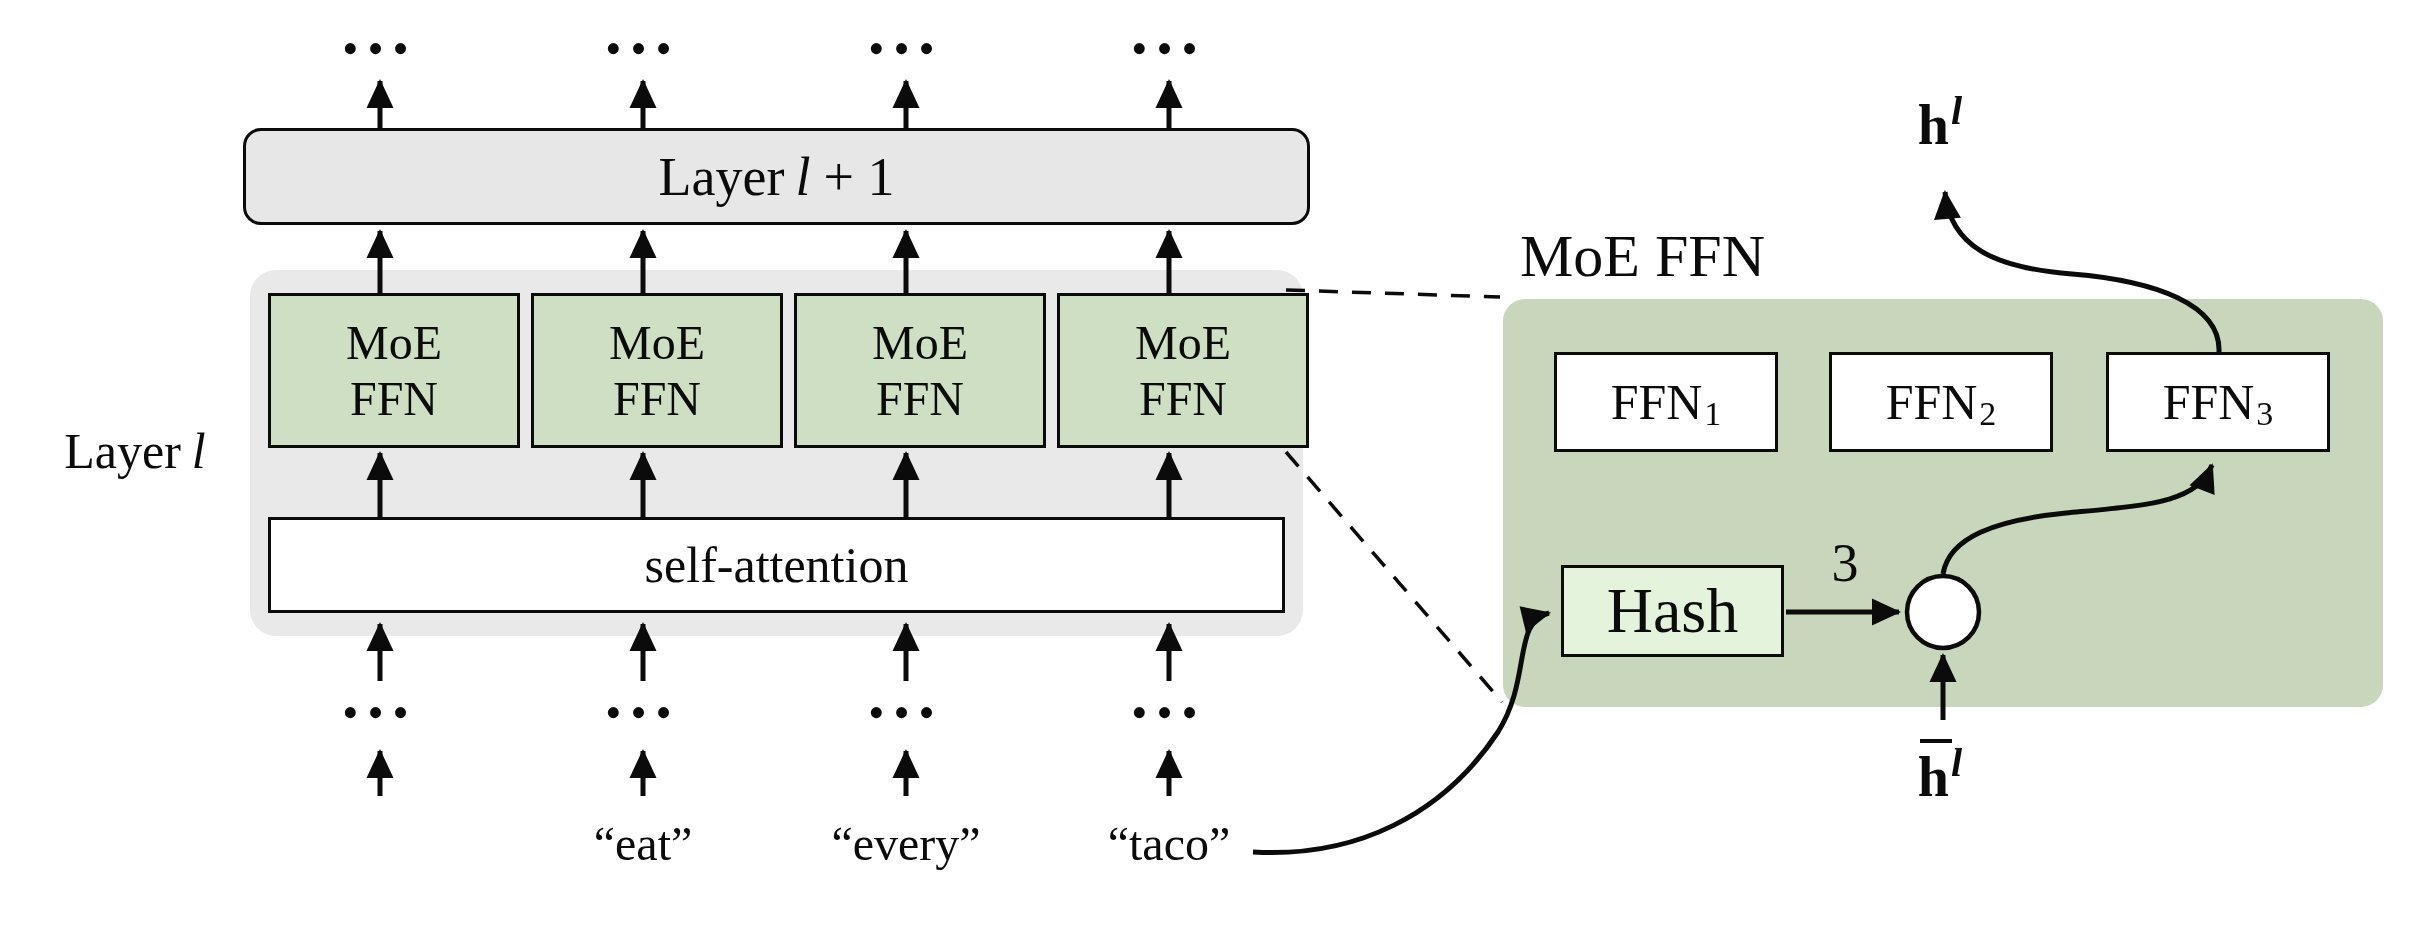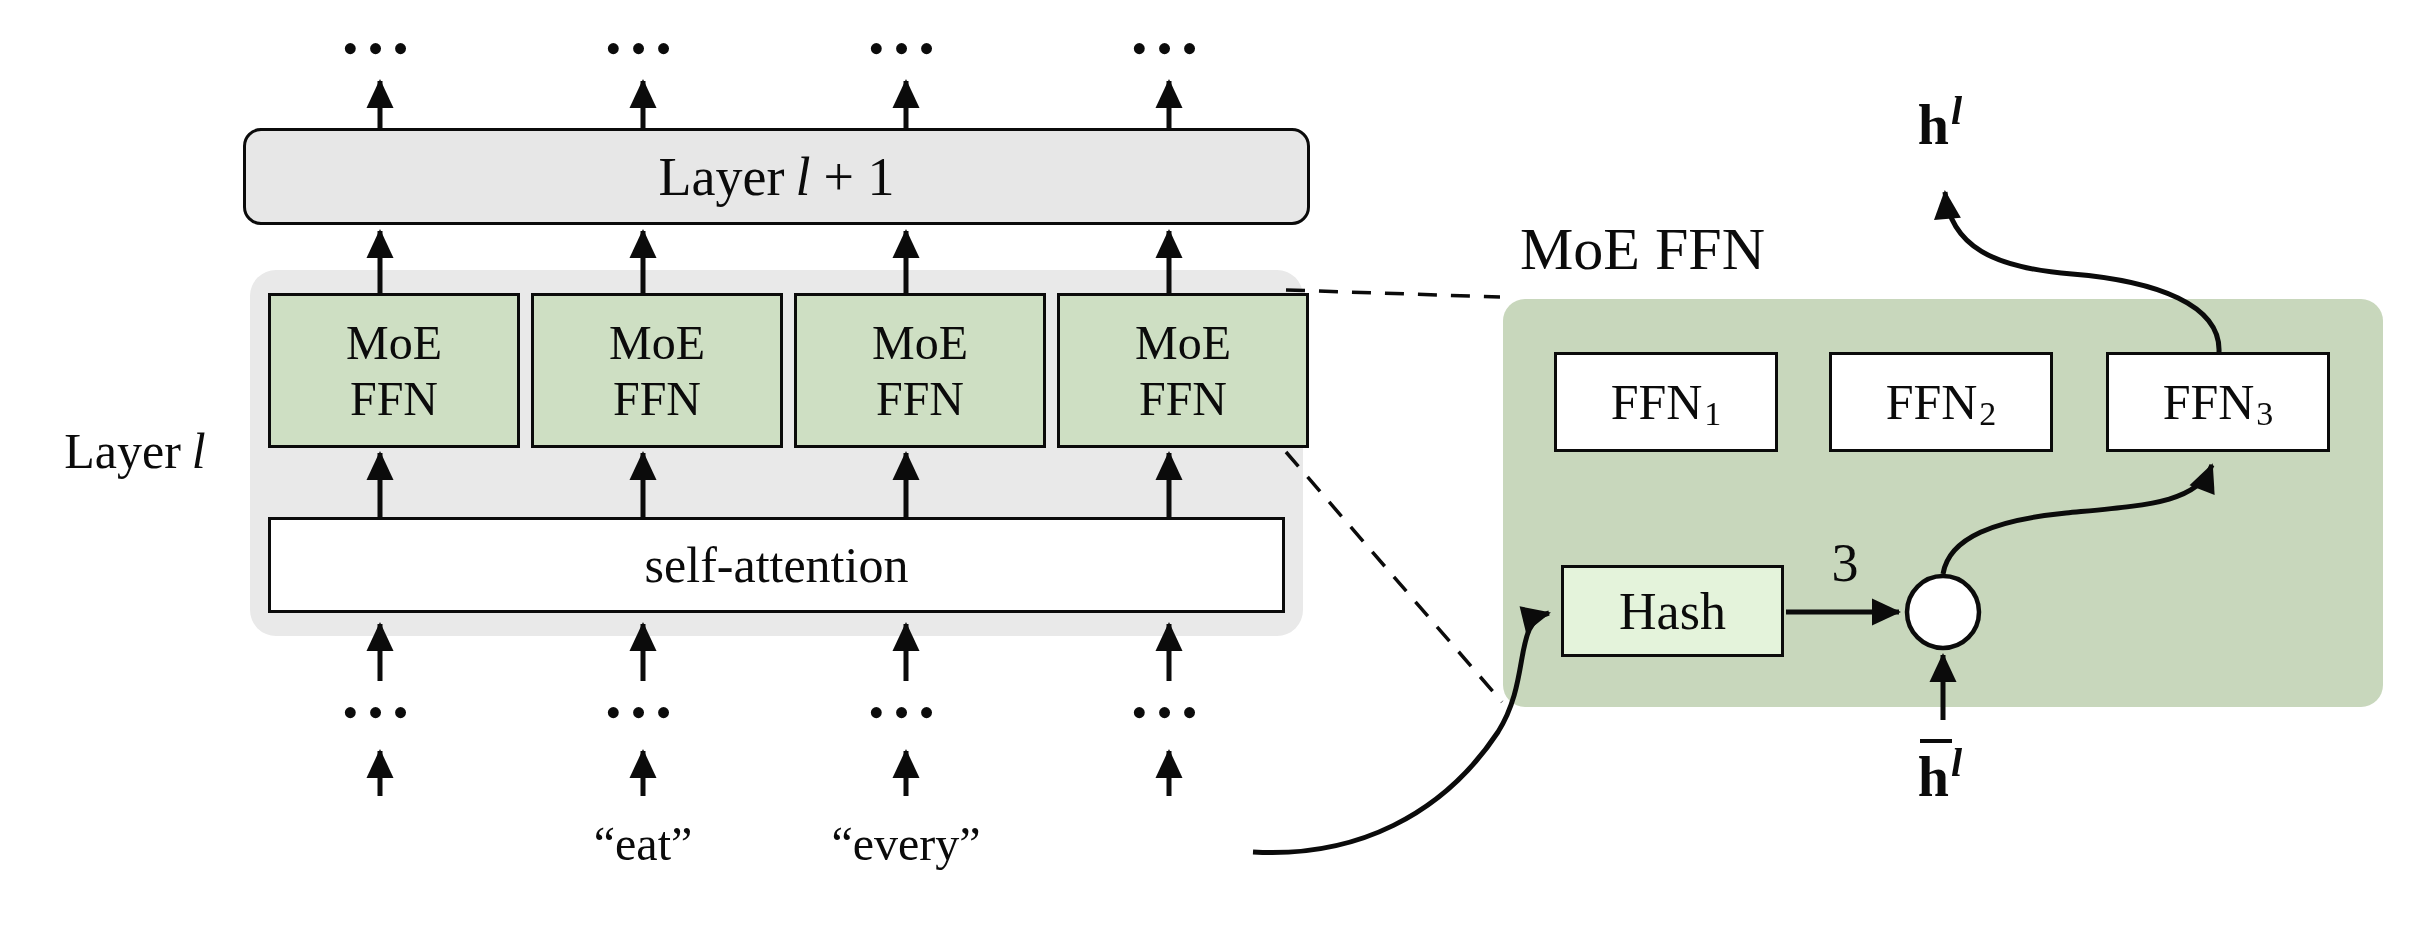--- a/index.html
+++ b/index.html
@@ -23,26 +23,26 @@
     border:3px solid var(--line);font-size:50px;z-index:2}
   .layer-label{left:30px;top:424px;width:210px;height:54px;font-size:50px;z-index:2}
   .token{top:812px;width:220px;height:62px;font-size:48px;z-index:2}
   .ellipsis{width:120px;height:56px;font-size:46px;letter-spacing:9px;z-index:2}
   .ivar{font-style:italic;margin-left:11px}
   .suffix{margin-left:13px}
 
   .panel{left:1503px;top:299px;width:880px;height:408px;background:var(--panel_fill);
     border-radius:22px;z-index:1}
   .panel-title{left:1520px;top:222px;height:62px;font-size:60px;white-space:nowrap;z-index:2;
-    display:flex;align-items:flex-end}
+    display:flex;align-items:flex-start}
   .expert{top:352px;width:224px;height:100px;background:var(--expert_fill);
     border:3px solid var(--line);font-size:50px;z-index:2}
   .expert sub{font-size:34px;position:relative;top:12px;margin-left:2px}
   .hash-box{left:1561px;top:565px;width:223px;height:92px;background:var(--hash_fill);
-    border:3px solid var(--line);font-size:52px;z-index:2}
+    border:3px solid var(--line);font-size:64px;z-index:2}
   .route-count{left:1803px;top:532px;width:84px;height:62px;font-size:54px;z-index:2}
   .vec{font-size:56px;font-weight:bold;z-index:2}
   .vec .sup{font-size:40px;font-weight:bold;font-style:italic;position:relative;top:-20px;margin-left:2px}
   .vec-out{left:1858px;top:88px;width:164px;height:74px}
   .vec-in{left:1858px;top:734px;width:164px;height:76px}
   .bar-wrap{display:inline-block;position:relative;padding-top:10px}
   .bar-wrap::before{content:"";position:absolute;top:4px;left:2px;width:32px;height:4px;background:var(--line)}
 
   #connsvg{position:absolute;left:0;top:0;z-index:3;pointer-events:none}
   #connsvg .c{stroke:var(--line);stroke-width:5;fill:none}
@@ -102,20 +102,21 @@
     <span>self-attention</span>
   </div>
 
   <div class="abs cc ellipsis" style="left:320px;top:684px">•••</div>
   <div class="abs cc ellipsis" style="left:583px;top:684px">•••</div>
   <div class="abs cc ellipsis" style="left:846px;top:684px">•••</div>
   <div class="abs cc ellipsis" style="left:1109px;top:684px">•••</div>
 
   <div class="abs cc token" style="left:796px">“every”</div>
   <div class="abs cc token" style="left:533px">“eat”</div>
+  <div class="abs cc token" style="left:1059px">“taco”</div>
 
   <div class="abs panel-title">
     <span>MoE FFN</span>
   </div>
   <div class="abs panel"></div>
 
   <div class="abs cc expert" style="left:1554px">
     <span>FFN</span>
       <sub>1</sub>
   </div>

